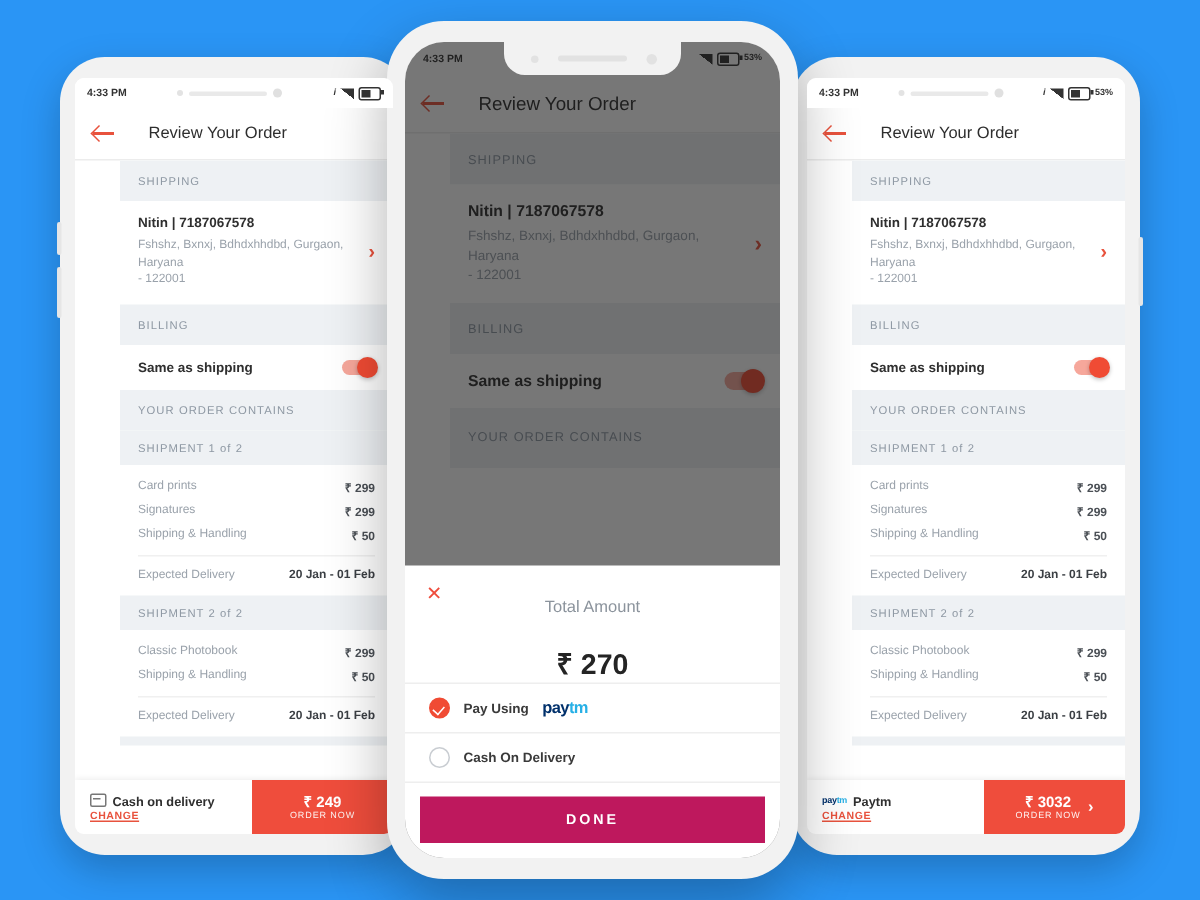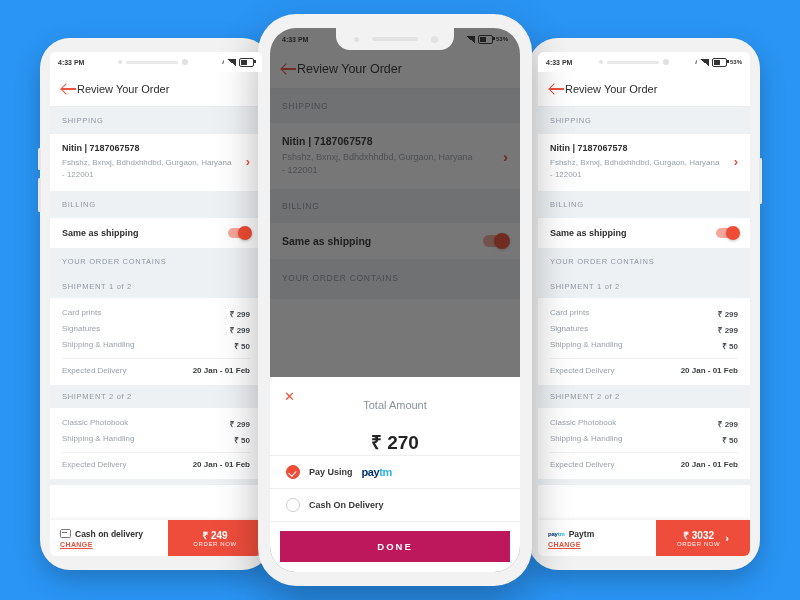--- a/index.html
+++ b/index.html
@@ -44,30 +44,30 @@
     background:linear-gradient(to top right,transparent 49%,#333 50%);}
   .ic-bat{display:inline-block;width:13px;height:7px;border:1px solid #333;border-radius:2px;position:relative;}
   .ic-bat:after{content:"";position:absolute;right:-3px;top:1.5px;width:2px;height:3px;background:#333;}
   .ic-bat i{position:absolute;left:1px;top:1px;bottom:1px;width:6px;background:#333;display:block;}
   .ctr-spk{display:flex;align-items:center;gap:4px;}
   .ctr-spk .d{width:4px;height:4px;border-radius:50%;background:#e3e3e3;}
   .ctr-spk .bar{width:52px;height:3px;border-radius:2px;background:#e9e9e9;}
   .ctr-spk .d2{width:6px;height:6px;border-radius:50%;background:#e0e0e0;}
 
   
-  .appbar{display:flex;align-items:center;gap:0;height:34px;padding:0 12px;
+  .appbar{display:flex;align-items:center;gap:22px;height:34px;padding:0 12px;
           background:#fff;border-bottom:1px solid #ececec;}
   .appbar .title{font-size:11px;color:#2e2e2e;}
   .back{width:15px;height:12px;position:relative;flex:0 0 auto;}
   .back:before{content:"";position:absolute;left:0;top:5px;width:14px;height:1.6px;background:#e8523d;}
   .back:after{content:"";position:absolute;left:0;top:2px;width:7px;height:7px;
               border-left:1.6px solid #e8523d;border-bottom:1.6px solid #e8523d;transform:rotate(45deg);}
 
   
-  .content{background:#fff;position:relative;}
+  .content{background:#fff;position:relative;margin-left:30px;}
   .sec-label{background:#eef1f4;color:#8e98a3;font-size:7.5px;letter-spacing:.7px;
              padding:9px 12px 9px;}
   .sec-label.sub{padding:7px 12px;font-size:7.5px;}
   .addr{padding:9px 12px 11px;background:#fff;display:flex;align-items:center;justify-content:space-between;gap:6px;}
   .addr .nm{font-size:9px;font-weight:bold;color:#2f2f2f;margin-bottom:4px;}
   .addr .ln{font-size:8px;color:#9aa2ab;line-height:1.45;}
   .chev{color:#e8523d;font-size:13px;flex:0 0 auto;font-weight:bold;}
 
   .rowtog{display:flex;align-items:center;justify-content:space-between;
           padding:10px 12px;background:#fff;}

